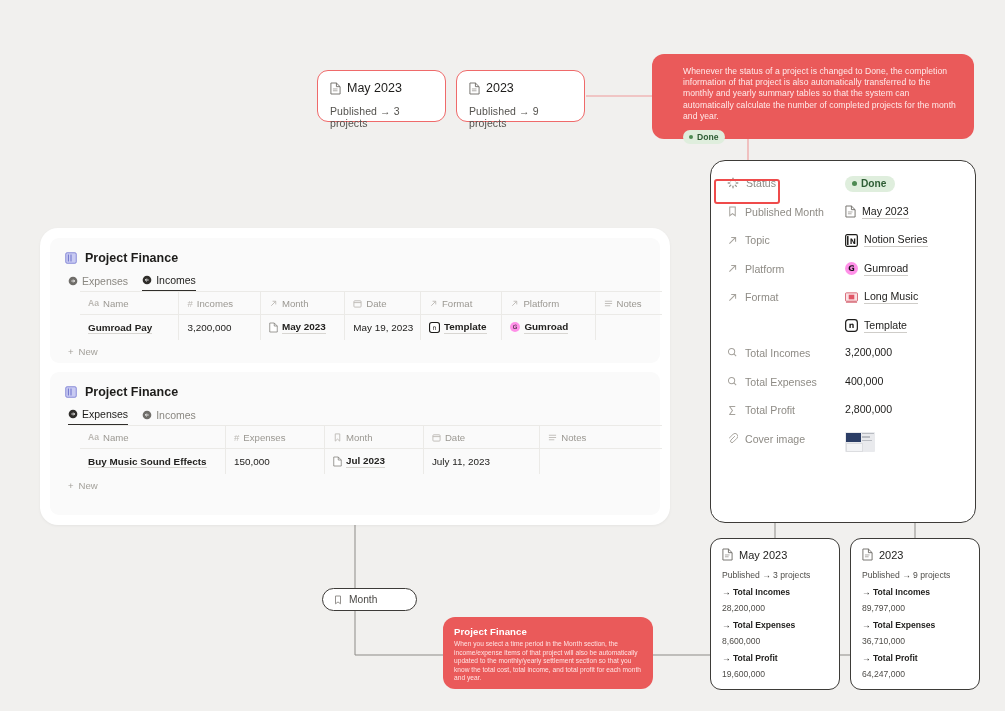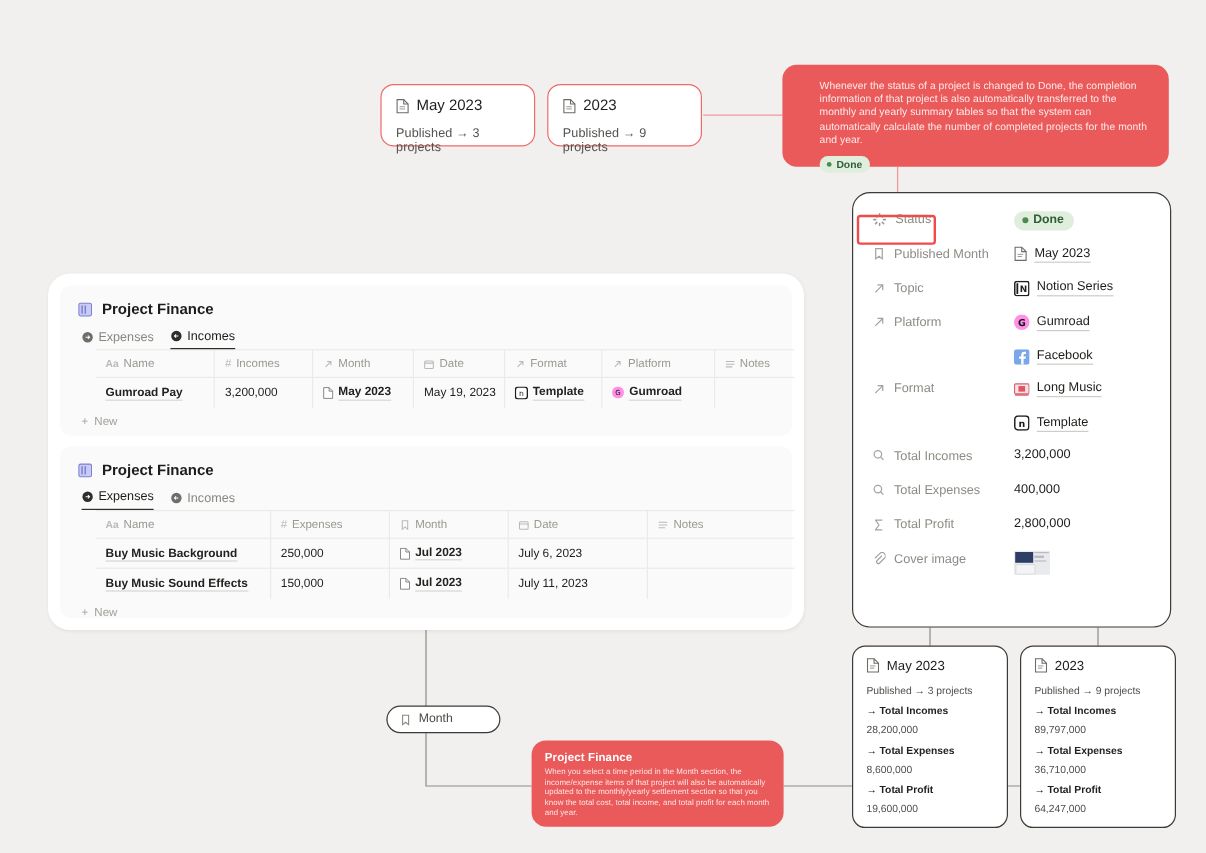--- a/index.html
+++ b/index.html
@@ -402,35 +402,20 @@
                   <span class="ic"><svg width="9" height="9" viewBox="0 0 10 10">
                       <path d="M1 2.5h8M1 5h8M1 7.5h6" stroke="#bcb9b4" stroke-width="1"></path>
                     </svg></span>
                   <span>Notes</span>
                 </span>
               </th>
           </tr>
         </thead>
         <tbody>
           <tr class="body-row">
-            <td><span class="ul" style="font-weight:600">Buy Music Background</span></td>
-            <td class="num">250,000</td>
-            <td>
-                <span class="cellflex">
-                  <span class="ic"><svg width="9" height="11" viewBox="0 0 12 14">
-                      <path d="M1 1h6l4 4v8H1z" fill="#fff" stroke="#7d7b77" stroke-width="1"></path>
-                      <path d="M7 1v4h4" fill="none" stroke="#7d7b77" stroke-width="1"></path>
-                    </svg></span>
-                  <span class="ul" style="font-weight:600">Jul 2023</span>
-                </span>
-              </td>
-            <td>July 6, 2023</td>
-            <td></td>
-          </tr>
-          <tr class="body-row">
             <td><span class="ul" style="font-weight:600">Buy Music Sound Effects</span></td>
             <td class="num">150,000</td>
             <td>
                 <span class="cellflex">
                   <span class="ic"><svg width="9" height="11" viewBox="0 0 12 14">
                       <path d="M1 1h6l4 4v8H1z" fill="#fff" stroke="#7d7b77" stroke-width="1"></path>
                       <path d="M7 1v4h4" fill="none" stroke="#7d7b77" stroke-width="1"></path>
                     </svg></span>
                   <span class="ul" style="font-weight:600">Jul 2023</span>
                 </span>
@@ -518,30 +503,20 @@
       </div>
       <div class="pvalue">
         <span class="ic"><svg width="13" height="13" viewBox="0 0 14 14">
               <circle cx="7" cy="7" r="7" fill="#ff90e8"></circle>
               <text x="7" y="10.2" font-size="8.5" text-anchor="middle" fill="#111" font-family="DejaVu Sans" font-weight="bold">G</text>
             </svg></span>
         <span class="ul2">Gumroad</span>
       </div>
     </div>
 
-    <div class="prow" style="min-height:27px">
-      <div class="plabel"></div>
-      <div class="pvalue">
-        <span class="ic"><svg width="13" height="13" viewBox="0 0 14 14">
-              <rect width="14" height="14" rx="2.5" fill="#7aa7e8"></rect>
-              <path d="M8.6 14V8.6h1.8l.3-2.1H8.6V5.2c0-.6.17-1 1.03-1h1.1V2.3c-.19-.02-.84-.08-1.6-.08-1.58 0-2.66.96-2.66 2.74v1.53H4.6v2.1h1.87V14z" fill="#fff"></path>
-            </svg></span>
-        <span class="ul2">Facebook</span>
-      </div>
-    </div>
 
     <div class="prow">
       <div class="plabel">
         <span class="ic"><svg width="11" height="11" viewBox="0 0 12 12">
               <path d="M2.6 9.4L9.4 2.6M4.6 2.6h4.8v4.8" stroke="#a5a29c" stroke-width="1.1" fill="none"></path>
             </svg></span>
         <span>Format</span>
       </div>
       <div class="pvalue">
         <span class="ic"><svg width="13" height="13" viewBox="0 0 14 14">

